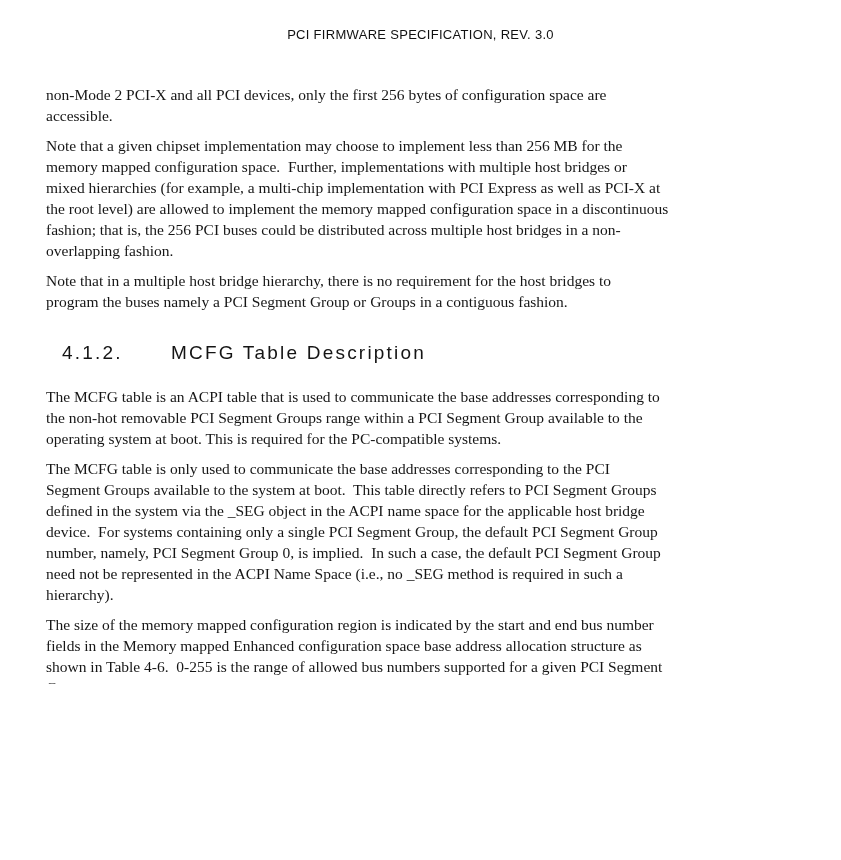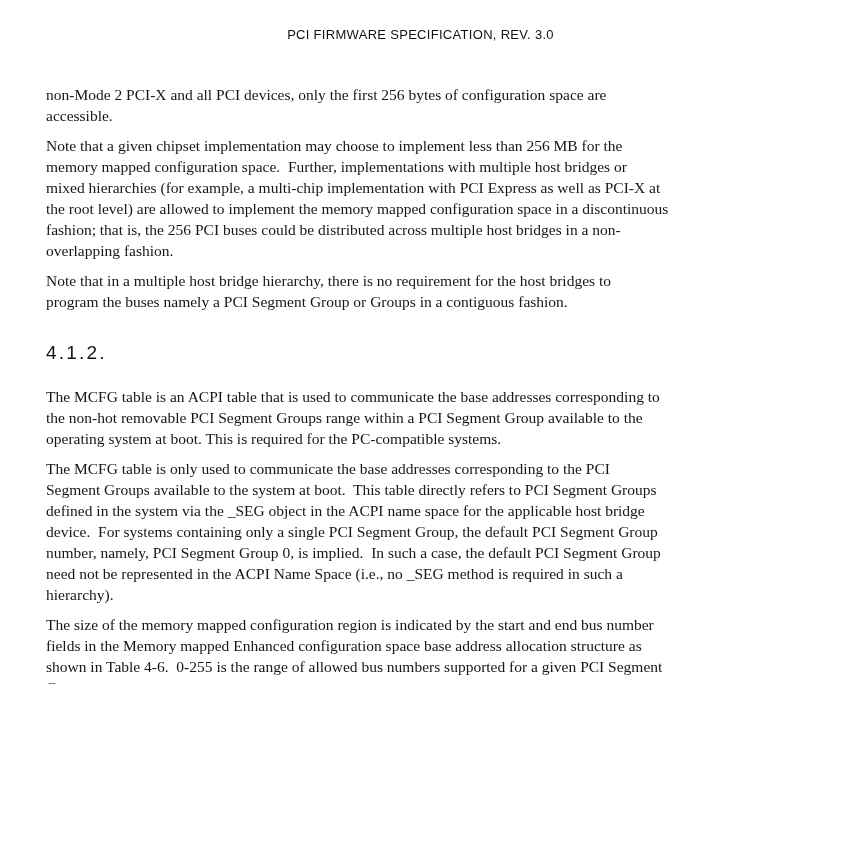--- a/index.html
+++ b/index.html
@@ -36,21 +36,21 @@
   }
   .body-para {
     margin: 0 0 9px 0;
     font-size: 15.5px;
     line-height: 21px;
     white-space: pre-wrap;
     color: #161616;
   }
   .section-heading {
     display: flex;
-    margin: 29px 0 22px 0;
+    margin: 29px 0 22px 16px;
     font-family: "Liberation Sans", sans-serif;
     font-size: 19px;
     font-weight: 500;
     line-height: 23px;
     letter-spacing: 2.2px;
     color: #141414;
   }
   .sec-num {
     flex: none;
     width: 109px;
@@ -74,20 +74,21 @@
 mixed hierarchies (for example, a multi-chip implementation with PCI Express as well as PCI-X at
 the root level) are allowed to implement the memory mapped configuration space in a discontinuous
 fashion; that is, the 256 PCI buses could be distributed across multiple host bridges in a non-
 overlapping fashion.</p>
 
     <p class="body-para">Note that in a multiple host bridge hierarchy, there is no requirement for the host bridges to
 program the buses namely a PCI Segment Group or Groups in a contiguous fashion.</p>
 
     <h2 class="section-heading">
       <span class="sec-num">4.1.2.</span>
+      <span class="sec-title">MCFG Table Description</span>
     </h2>
 
     <p class="body-para">The MCFG table is an ACPI table that is used to communicate the base addresses corresponding to
 the non-hot removable PCI Segment Groups range within a PCI Segment Group available to the
 operating system at boot. This is required for the PC-compatible systems.</p>
 
     <p class="body-para">The MCFG table is only used to communicate the base addresses corresponding to the PCI
 Segment Groups available to the system at boot.  This table directly refers to PCI Segment Groups
 defined in the system via the _SEG object in the ACPI name space for the applicable host bridge
 device.  For systems containing only a single PCI Segment Group, the default PCI Segment Group

